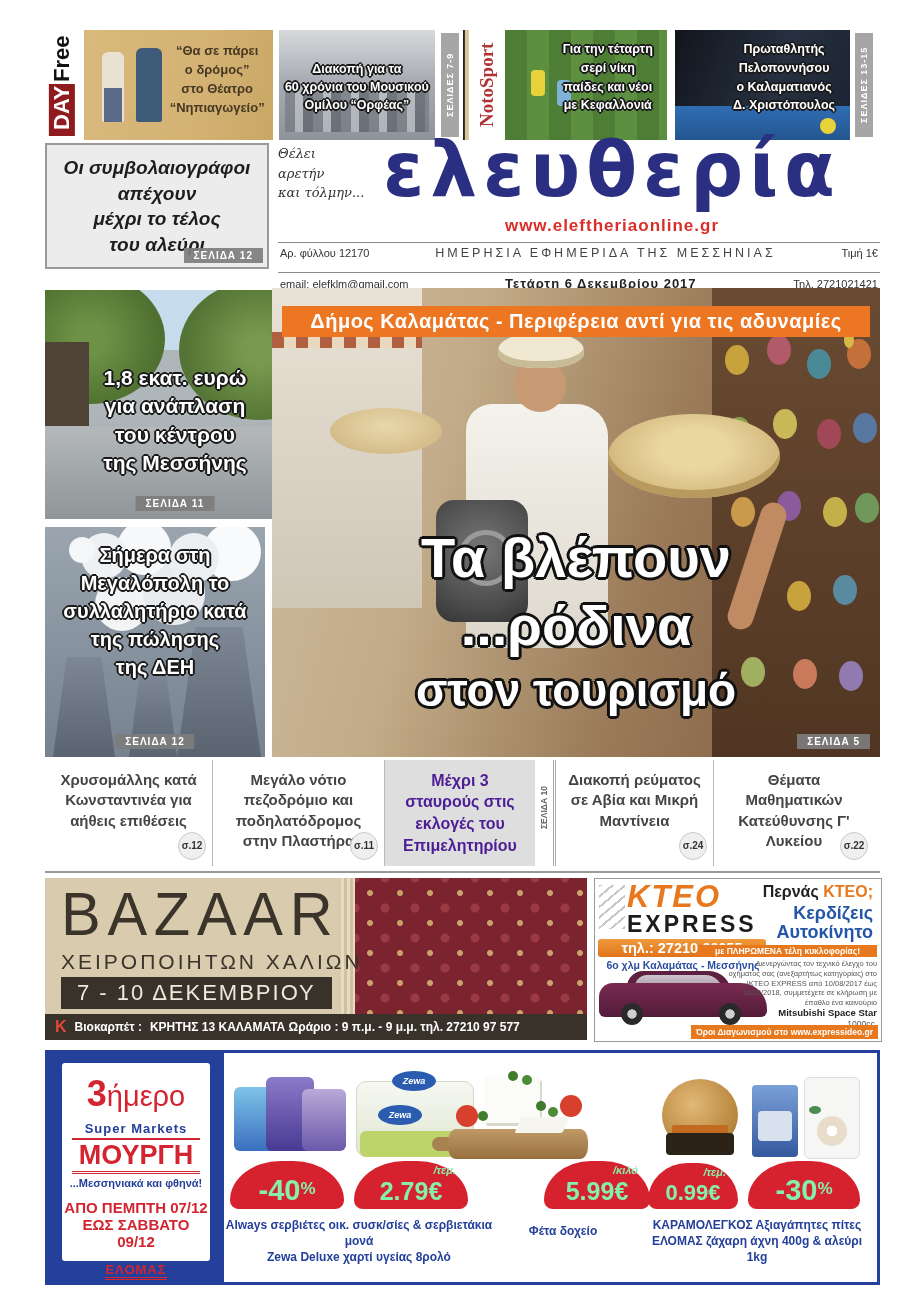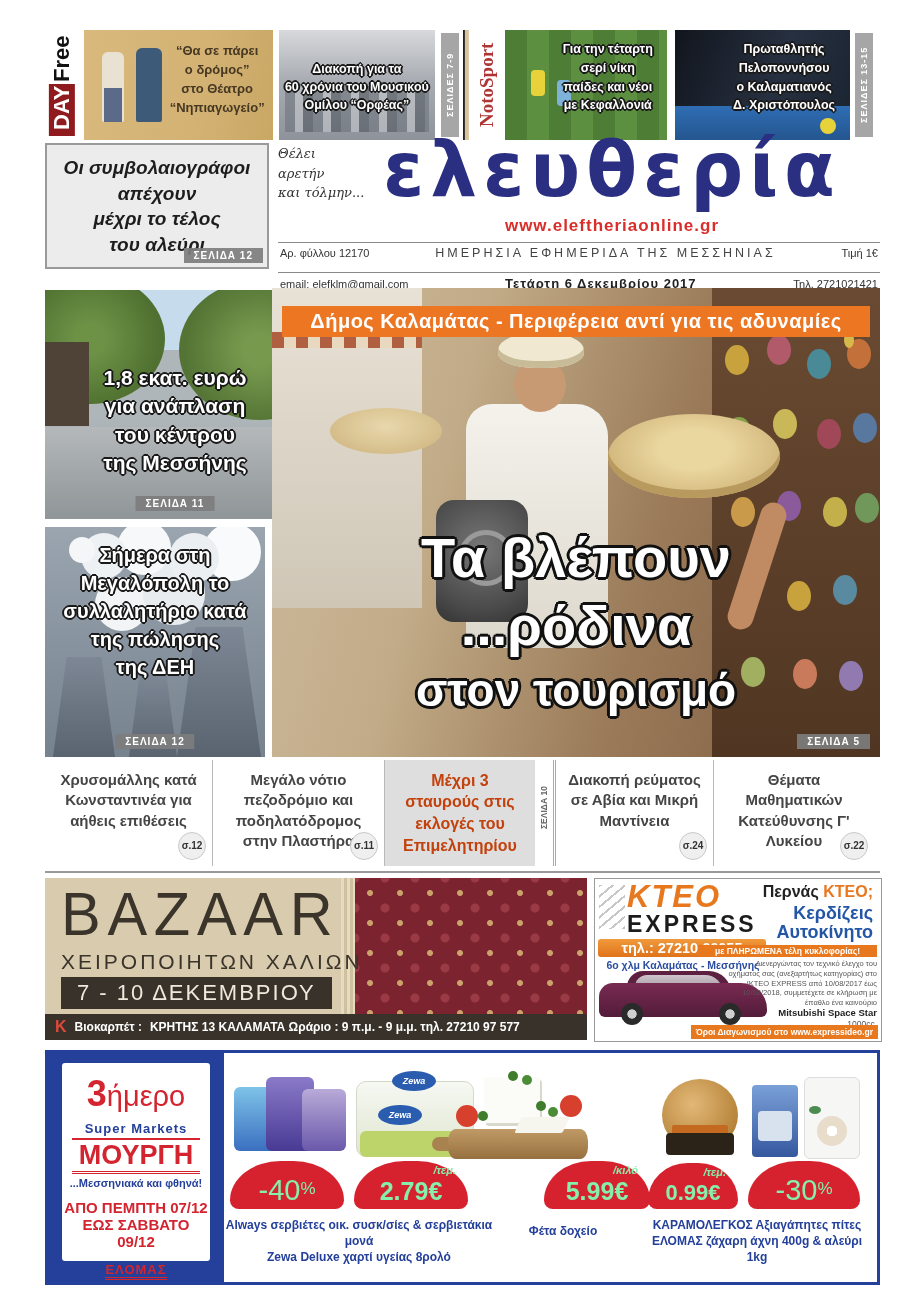--- a/index.html
+++ b/index.html
@@ -126,21 +126,21 @@
   .hl1,.hl2{font-size:56px;line-height:1.22;}
   .hl3{font-size:46px;line-height:1.3;}
   .main .pgbadge{position:absolute;right:10px;bottom:8px;}
   
   .trow{left:45px;top:760px;width:835px;height:106px;display:flex;}
   .titem{position:relative;box-sizing:border-box;padding:10px 8px 6px;text-align:center;
          font-size:15px;font-weight:bold;color:#454545;line-height:1.35;}
   .t1{width:168px;border-right:1px solid #b9b9b9;}
   .t2{width:172px;border-right:1px solid #b9b9b9;}
   .t3{width:150px;background:#dedede;display:flex;align-items:center;justify-content:center;
-      color:#c2410c;font-size:16px;padding:6px 10px;}
+      color:#4c1d95;font-size:16px;padding:6px 10px;}
   .v10{width:18px;position:relative;border-right:3px double #aaa;}
   .v10 .vtext{width:100%;height:96px;color:#666;font-size:8.5px;font-weight:bold;}
   .t4{width:158px;border-right:1px solid #b9b9b9;}
   .t5{width:160px;}
   .pc{position:absolute;right:6px;bottom:6px;width:26px;height:26px;border-radius:50%;
       background:#efefef;border:1px solid #c9c9c9;font-size:10px;color:#333;font-weight:bold;
       display:flex;align-items:center;justify-content:center;}
   .hr2{left:45px;top:871px;width:835px;height:0;border-top:2px solid #999;}
   
   .bz{left:45px;top:878px;width:542px;height:162px;background:#d9cbae;overflow:hidden;}
@@ -204,21 +204,21 @@
             border-bottom:3px double #d42430;margin:2px 10px 0;}
   .mk-tag{color:#24409a;font-size:11px;font-weight:bold;margin-top:3px;}
   .mk-d1{color:#d42430;font-weight:bold;font-size:15px;margin-top:10px;}
   .mk-d2{color:#d42430;font-weight:bold;font-size:15px;}
   .mk-el{margin-top:12px;display:inline-block;color:#d42430;font-weight:bold;font-size:13px;
          letter-spacing:1px;border-bottom:3px double #d42430;}
   .dome{position:absolute;background:#d6222e;color:#86efac;
         border-radius:50% 50% 10px 10px / 92% 92% 10px 10px;}
   .dome .qual{position:absolute;top:3px;right:12px;font-style:italic;font-size:11px;font-weight:bold;}
   .dome .val{position:absolute;bottom:3px;width:100%;text-align:center;font-size:25px;font-weight:bold;}
-  .dome .big{position:absolute;bottom:2px;width:100%;text-align:center;font-size:29px;font-weight:normal;}
+  .dome .big{position:absolute;bottom:2px;width:100%;text-align:center;font-size:29px;font-weight:bold;}
   .dome .big .u{font-size:17px;vertical-align:6px;}
   .mk-cap{position:absolute;text-align:center;color:#24409a;font-weight:bold;font-size:12px;line-height:1.35;}
   
   .pk{position:absolute;border-radius:6px;}
   .g1{left:186px;top:24px;width:112px;height:82px;}
   .a1{left:0;top:10px;width:44px;height:64px;background:linear-gradient(#7ec3e8,#3b6fc0);}
   .a2{left:32px;top:0;width:48px;height:74px;background:linear-gradient(#8a7ac8,#483a94);}
   .a3{left:68px;top:12px;width:44px;height:62px;background:linear-gradient(#b8aad8,#6a58aa);}
   .g2{left:308px;top:22px;width:116px;height:86px;}
   .zw{position:absolute;left:0;top:6px;width:116px;height:74px;border-radius:10px;

